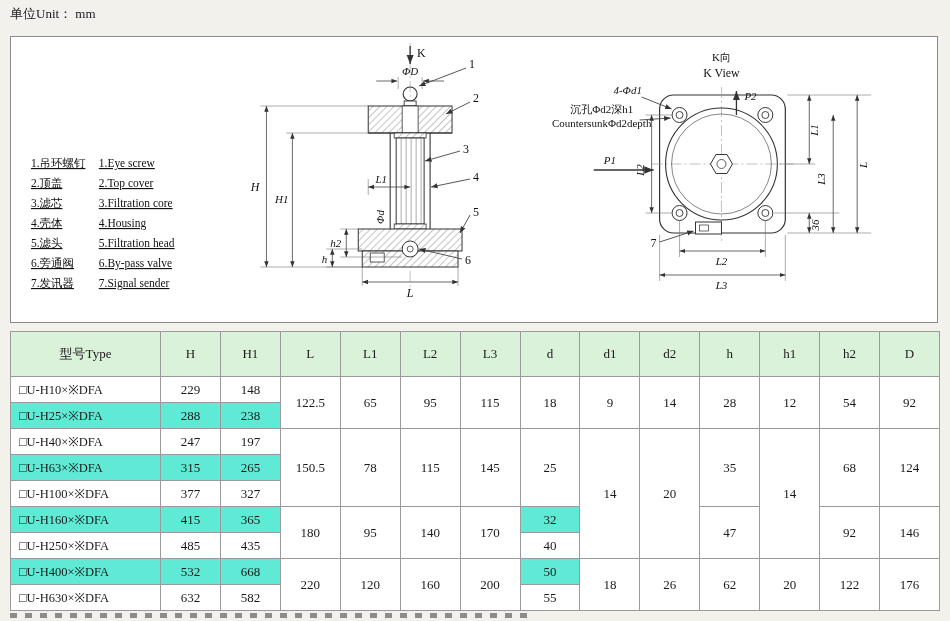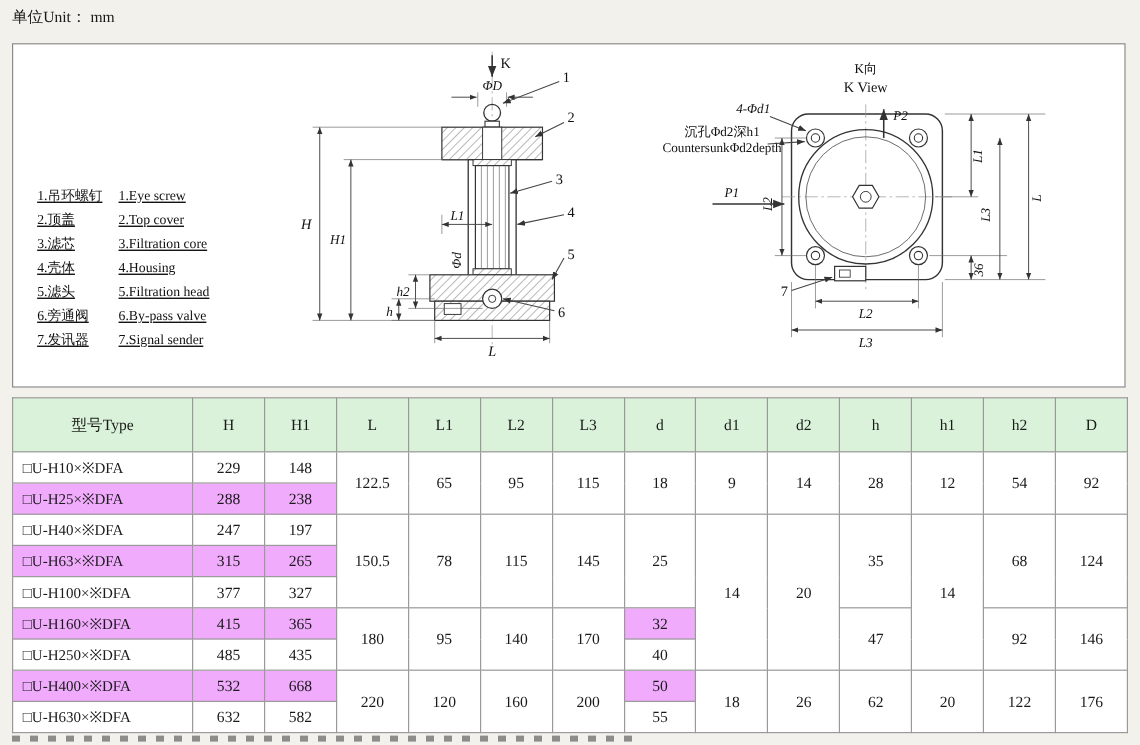--- a/index.html
+++ b/index.html
@@ -32,21 +32,21 @@
   .plist{font-size:11.5px;fill:#111;text-decoration:underline;font-family:"Liberation Serif",serif;}
 
   
   .table-wrap{position:absolute;left:10px;top:331px;width:930px;}
   table{border-collapse:collapse;width:100%;table-layout:fixed;border:1px solid #555;}
   col.col-type{width:150px;}
   th,td{border:1px solid #9a9a9a;font-size:13px;text-align:center;padding:0;}
   th{height:44px;font-weight:normal;background:#daf2da;}
   td{height:25px;background:#fff;}
   td.type-cell{text-align:left;padding-left:8px;font-size:12.5px;}
-  tr.shaded td{background:#f0abfc;}
+  tr.shaded td{background:#5eead4;}
   td.merged{background:#fff !important;margin-top:47px;}
 
   .crop-strip{
     position:absolute;left:10px;top:613px;width:520px;height:5px;opacity:.55;
     background:repeating-linear-gradient(90deg,#3a3a3a 0 7px,transparent 7px 15px);
   }
 </style>
 </head>
 <body>
 

